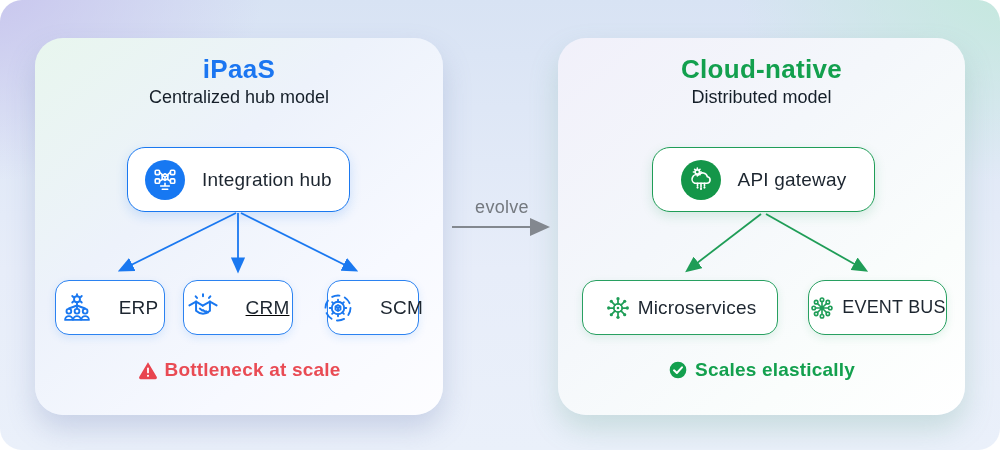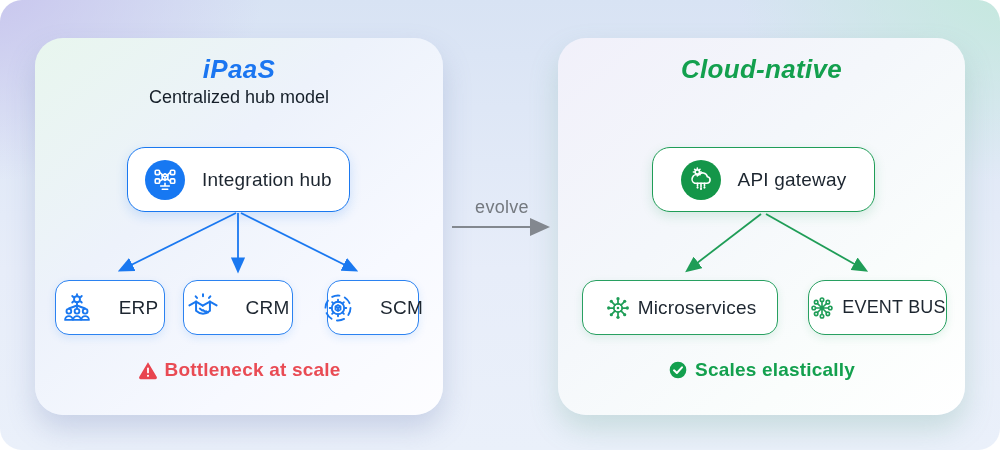--- a/index.html
+++ b/index.html
@@ -16,21 +16,21 @@
     left:35px;
     background:linear-gradient(140deg,#e8f6ee 0%,#edf2fb 38%,#f7f9ff 72%,#fdfdff 100%);
     box-shadow:0 14px 28px rgba(124,138,186,.30);
   }
   .card.right{
     left:558px;width:407px;
     background:linear-gradient(140deg,#f1f0fa 0%,#f4f7fb 40%,#fafdfc 75%,#ffffff 100%);
     box-shadow:0 14px 28px rgba(110,170,150,.28);
   }
   .panel-title{position:absolute;width:100%;text-align:center;top:16px;
-    font-size:26px;font-weight:700;letter-spacing:.3px;font-style:italic;}
+    font-size:26px;font-weight:700;letter-spacing:.3px;}
   .panel-title.blue{color:#1b76f1;}
   .panel-title.green{color:#13a04e;}
   .panel-subtitle{position:absolute;width:100%;text-align:center;top:49px;
     font-size:18px;color:#151f29;}
   .node{position:absolute;background:#ffffff;display:flex;align-items:center;
     justify-content:center;gap:27px;box-sizing:border-box;}
   .node .label{font-size:19px;color:#1d2630;letter-spacing:.2px;white-space:nowrap;}
   .hub-node{top:109px;left:92px;width:223px;height:65px;border-radius:18px;gap:17px;}
   .hub-node.blue{border:1.6px solid #1a78f0;box-shadow:0 4px 12px rgba(26,120,240,.18);}
   .hub-node.green{border:1.6px solid #1f9d57;box-shadow:0 4px 12px rgba(31,157,87,.16);}
@@ -83,21 +83,21 @@
         <circle cx="5.5" cy="14.6" r="1.9"></circle>
         <circle cx="12" cy="14.6" r="1.9"></circle>
         <circle cx="18.5" cy="14.6" r="1.9"></circle>
         <path d="M2.5,21.5 a3,3 0 0 1 6,0 Z"></path>
         <path d="M9,21.5 a3,3 0 0 1 6,0 Z"></path>
         <path d="M15.5,21.5 a3,3 0 0 1 6,0 Z"></path>
       </svg>
       <span class="label">ERP</span>
     </div>
 
-    <div class="node child-node blue" style="left:148px;width:110px;">
+    <div class="node child-node blue" style="left:148px;width:110px;text-decoration:underline;">
       <svg class="line-icon" width="32" height="32" viewBox="0 0 24 24" fill="none" stroke="#1a78f0" stroke-width="1.5" stroke-linecap="round" stroke-linejoin="round">
         <path d="M12,3.2 V1.6 M7.5,4.4 L6.5,3.2 M16.5,4.4 L17.5,3.2"></path>
         <path d="M1.8,10 L6.8,7.2 L11.8,10.2"></path>
         <path d="M22.2,10 L17.2,7.2 L11.8,10.2"></path>
         <path d="M6.8,7.2 V14 Q12,18.6 17.2,14 V7.2"></path>
         <path d="M9.6,12.4 l1.8,1.5 M12,13.6 l1.8,1.3 M14.4,14.4 l1.4,1"></path>
       </svg>
       <span class="label">CRM</span>
     </div>
 
@@ -116,20 +116,21 @@
         <path fill="#e8444f" d="M12,2.6 L22.4,20.2 a1.9,1.9 0 0 1 -1.6,2.9 H3.2 a1.9,1.9 0 0 1 -1.6,-2.9 Z"></path>
         <rect x="10.9" y="9" width="2.2" height="7" rx="1.1" fill="#ffffff"></rect>
         <circle cx="12" cy="19" r="1.3" fill="#ffffff"></circle>
       </svg>
       <span>Bottleneck at scale</span>
     </div>
   </div>
 
   <div class="card right">
     <div class="panel-title green">Cloud-native</div>
+    <div class="panel-subtitle">Distributed model</div>
 
     <div class="node hub-node green" style="left:94px;">
       <span class="icon-circle green">
         <svg width="26" height="26" viewBox="0 0 24 24" fill="none" stroke="#ffffff" stroke-width="1.5" stroke-linecap="round" stroke-linejoin="round">
           <circle cx="8.6" cy="4.6" r="2"></circle>
           <path d="M8.6,1.9 v-.9 M8.6,7.3 v.9 M5.9,4.6 h-.9 M11.3,4.6 h.9 M6.7,2.7 l-.6,-.6 M10.5,6.5 l.6,.6 M10.5,2.7 l.6,-.6"></path>
           <path d="M6.2,15 h11.2 a3,3 0 0 0 .5,-5.95 a4.6,4.6 0 0 0 -8.3,-1.6 a3.6,3.6 0 0 0 -3.4,7.55 Z"></path>
           <path d="M8.8,15 v2.6 M12,15 v3.8 M15.2,15 v2.6"></path>
           <circle cx="8.8" cy="19" r="1" fill="#ffffff" stroke="none"></circle>
           <circle cx="12" cy="20.2" r="1" fill="#ffffff" stroke="none"></circle>

